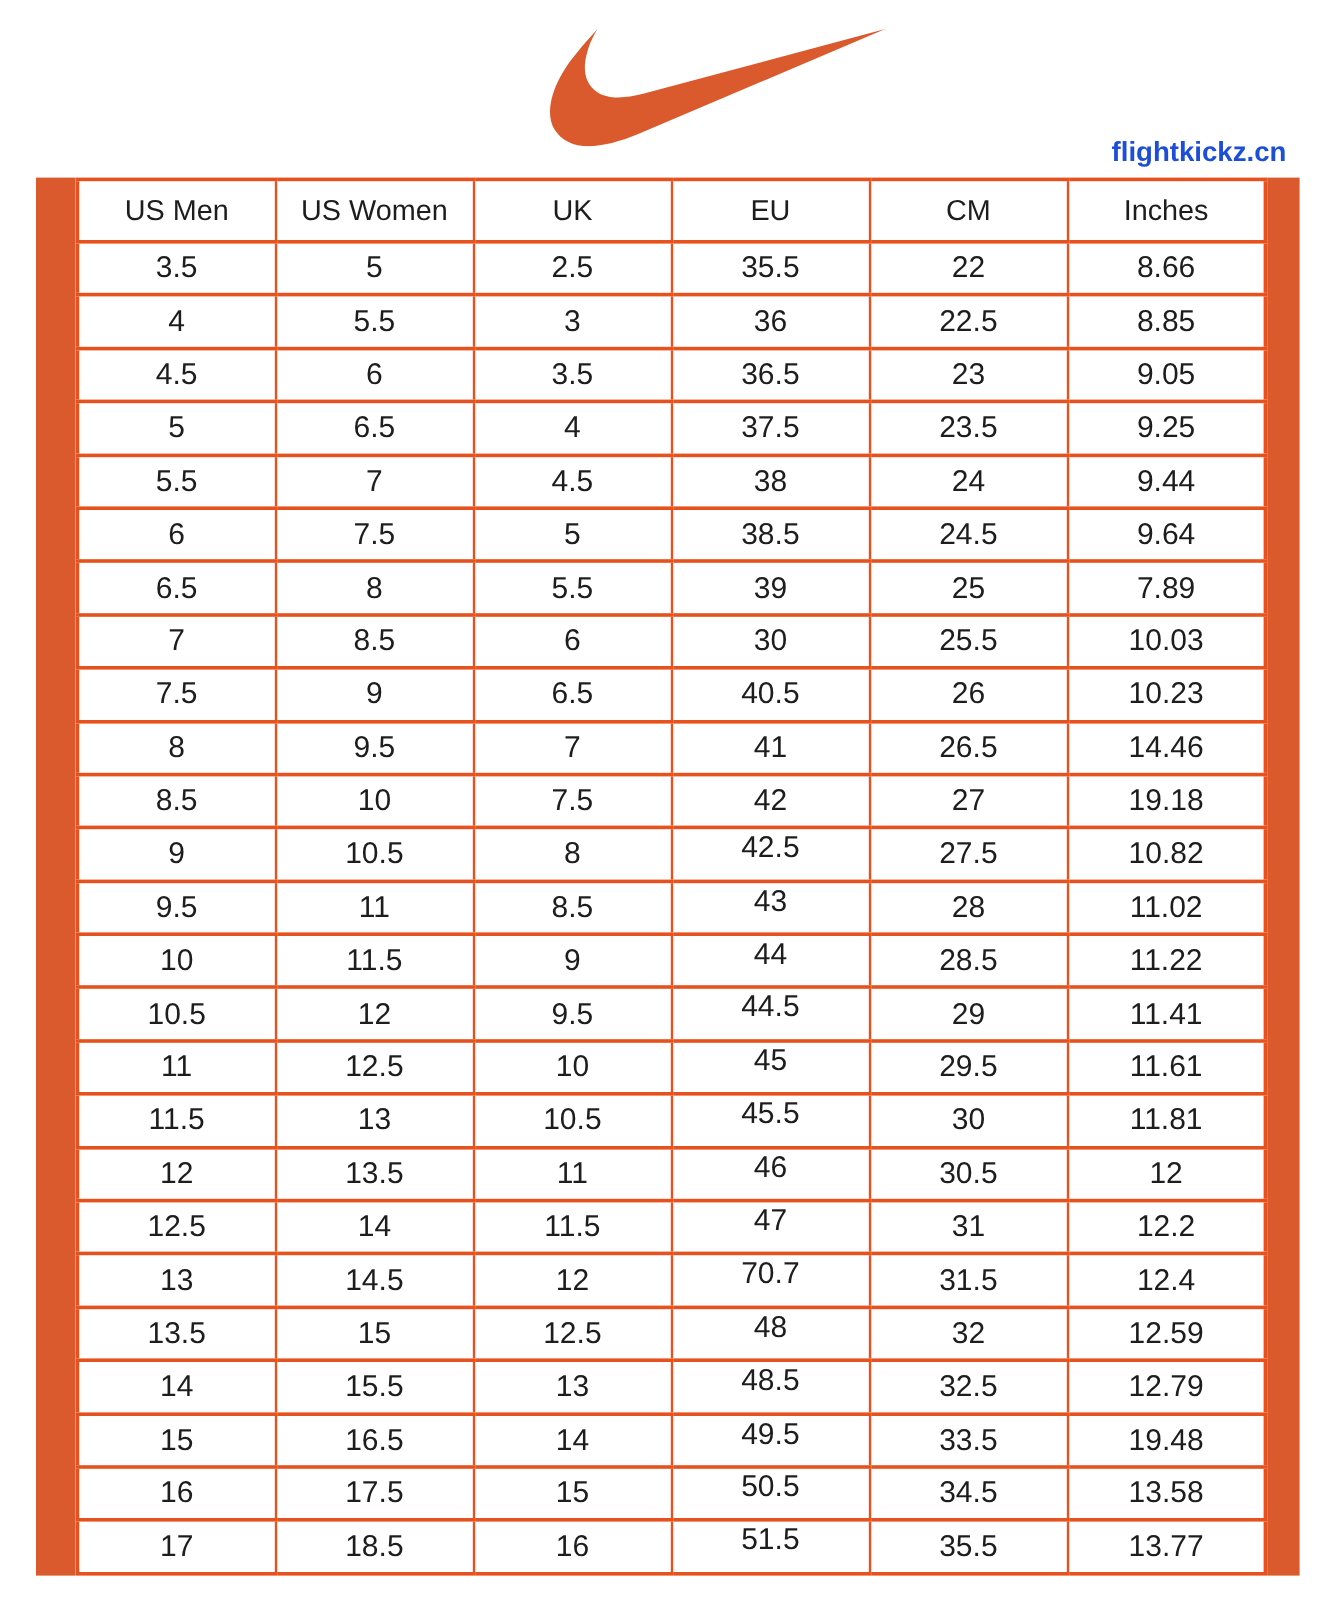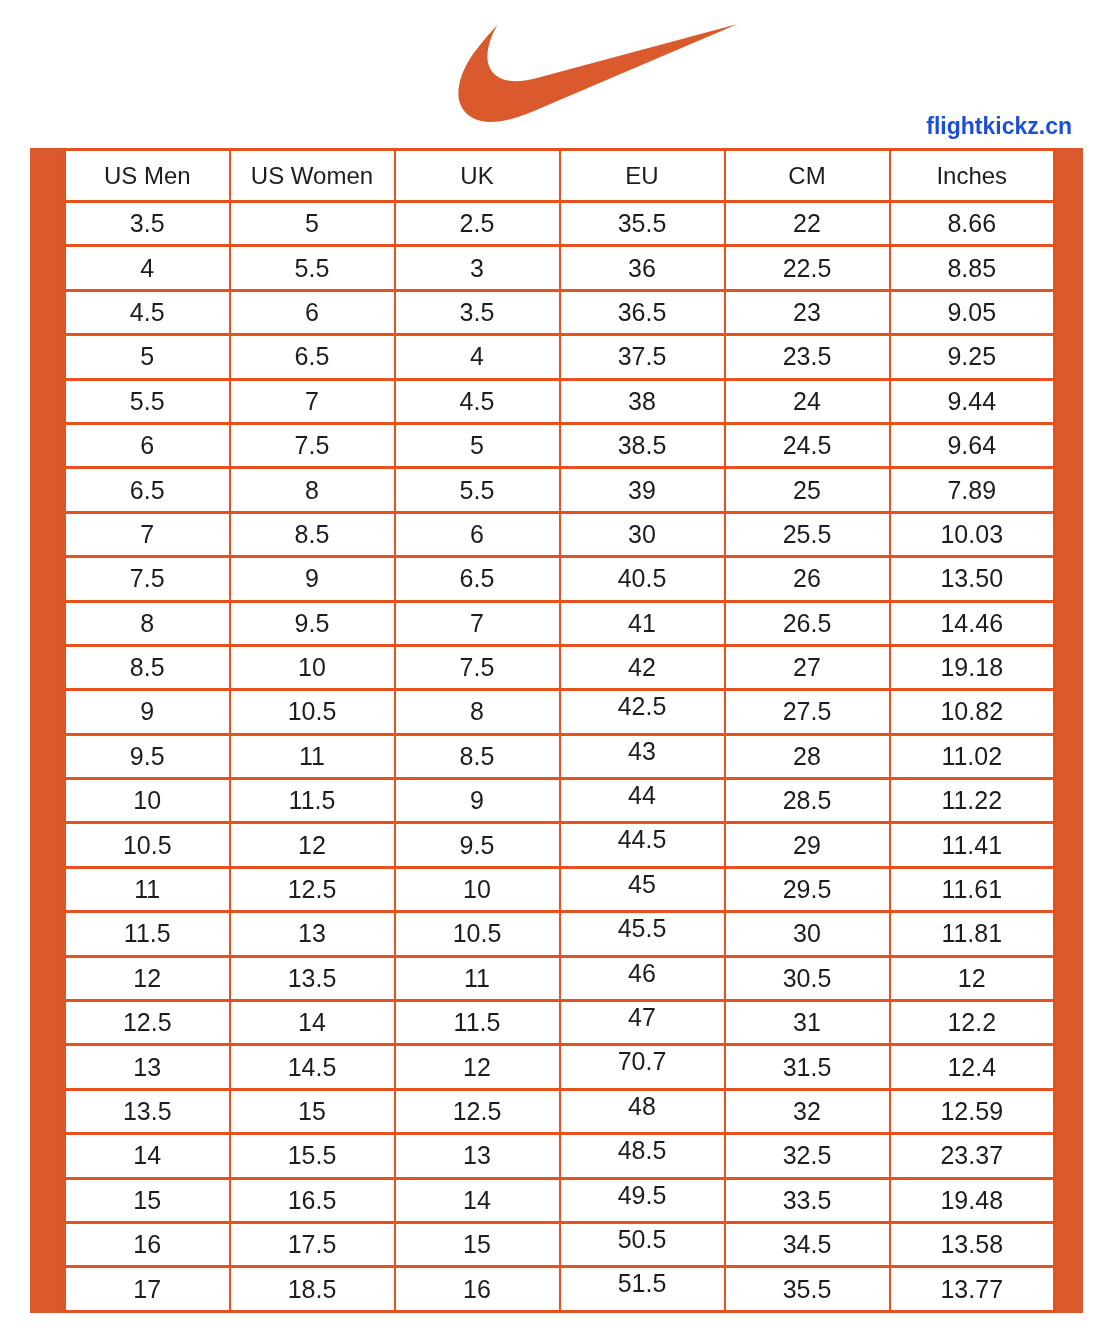--- a/index.html
+++ b/index.html
@@ -161,21 +161,21 @@
             <td>30</td>
             <td>25.5</td>
             <td>10.03</td>
           </tr>
           <tr>
             <td>7.5</td>
             <td>9</td>
             <td>6.5</td>
             <td>40.5</td>
             <td>26</td>
-            <td>13.50</td>
+            <td>10.23</td>
           </tr>
           <tr>
             <td>8</td>
             <td>9.5</td>
             <td>7</td>
             <td>41</td>
             <td>26.5</td>
             <td>14.46</td>
           </tr>
           <tr>
@@ -265,21 +265,21 @@
             <td class="eu-raised">48</td>
             <td>32</td>
             <td>12.59</td>
           </tr>
           <tr>
             <td>14</td>
             <td>15.5</td>
             <td>13</td>
             <td class="eu-raised">48.5</td>
             <td>32.5</td>
-            <td>23.37</td>
+            <td>12.79</td>
           </tr>
           <tr>
             <td>15</td>
             <td>16.5</td>
             <td>14</td>
             <td class="eu-raised">49.5</td>
             <td>33.5</td>
             <td>19.48</td>
           </tr>
           <tr>

